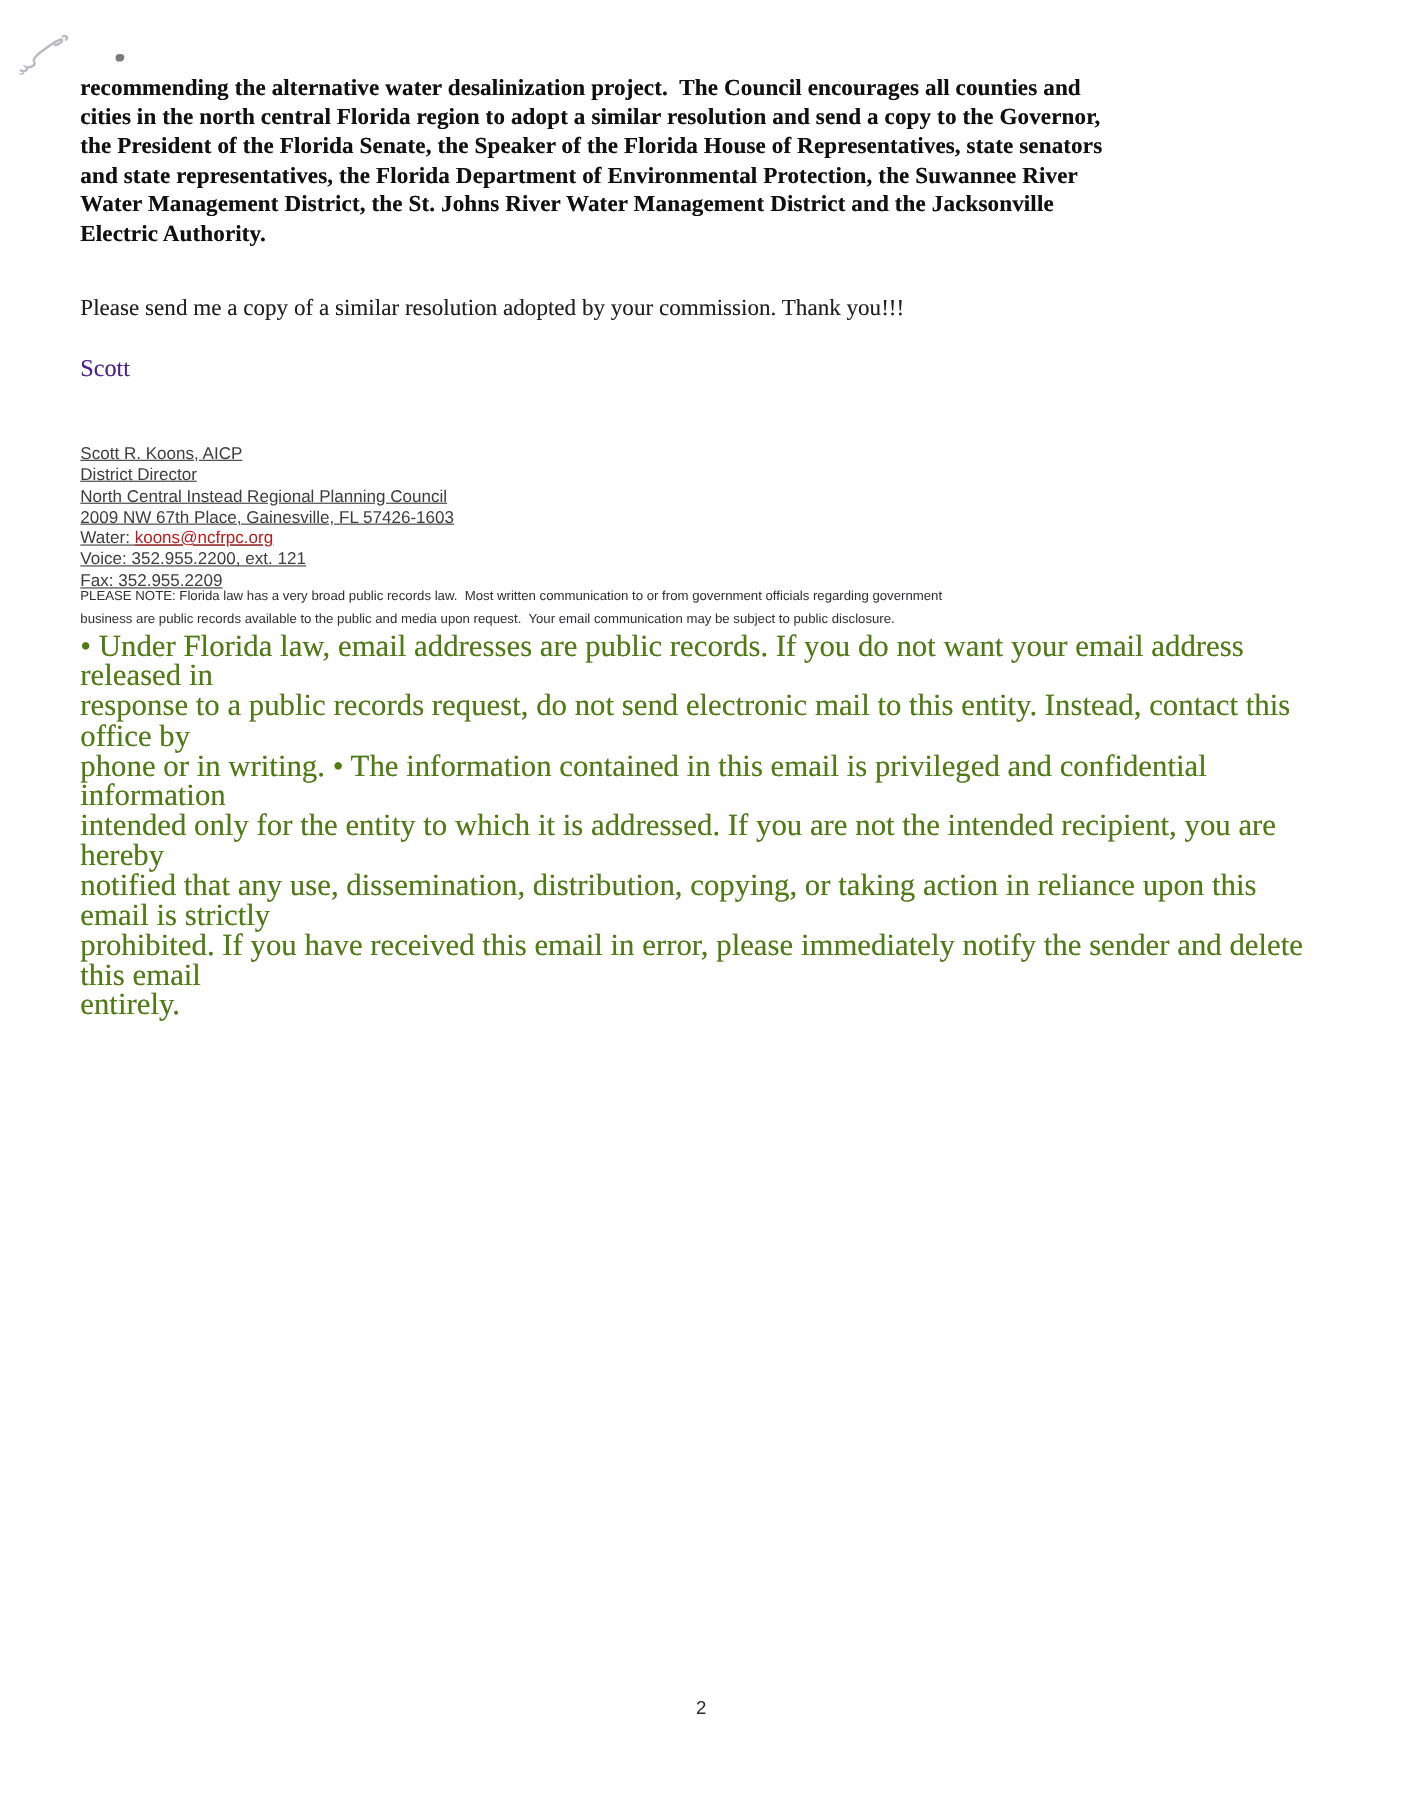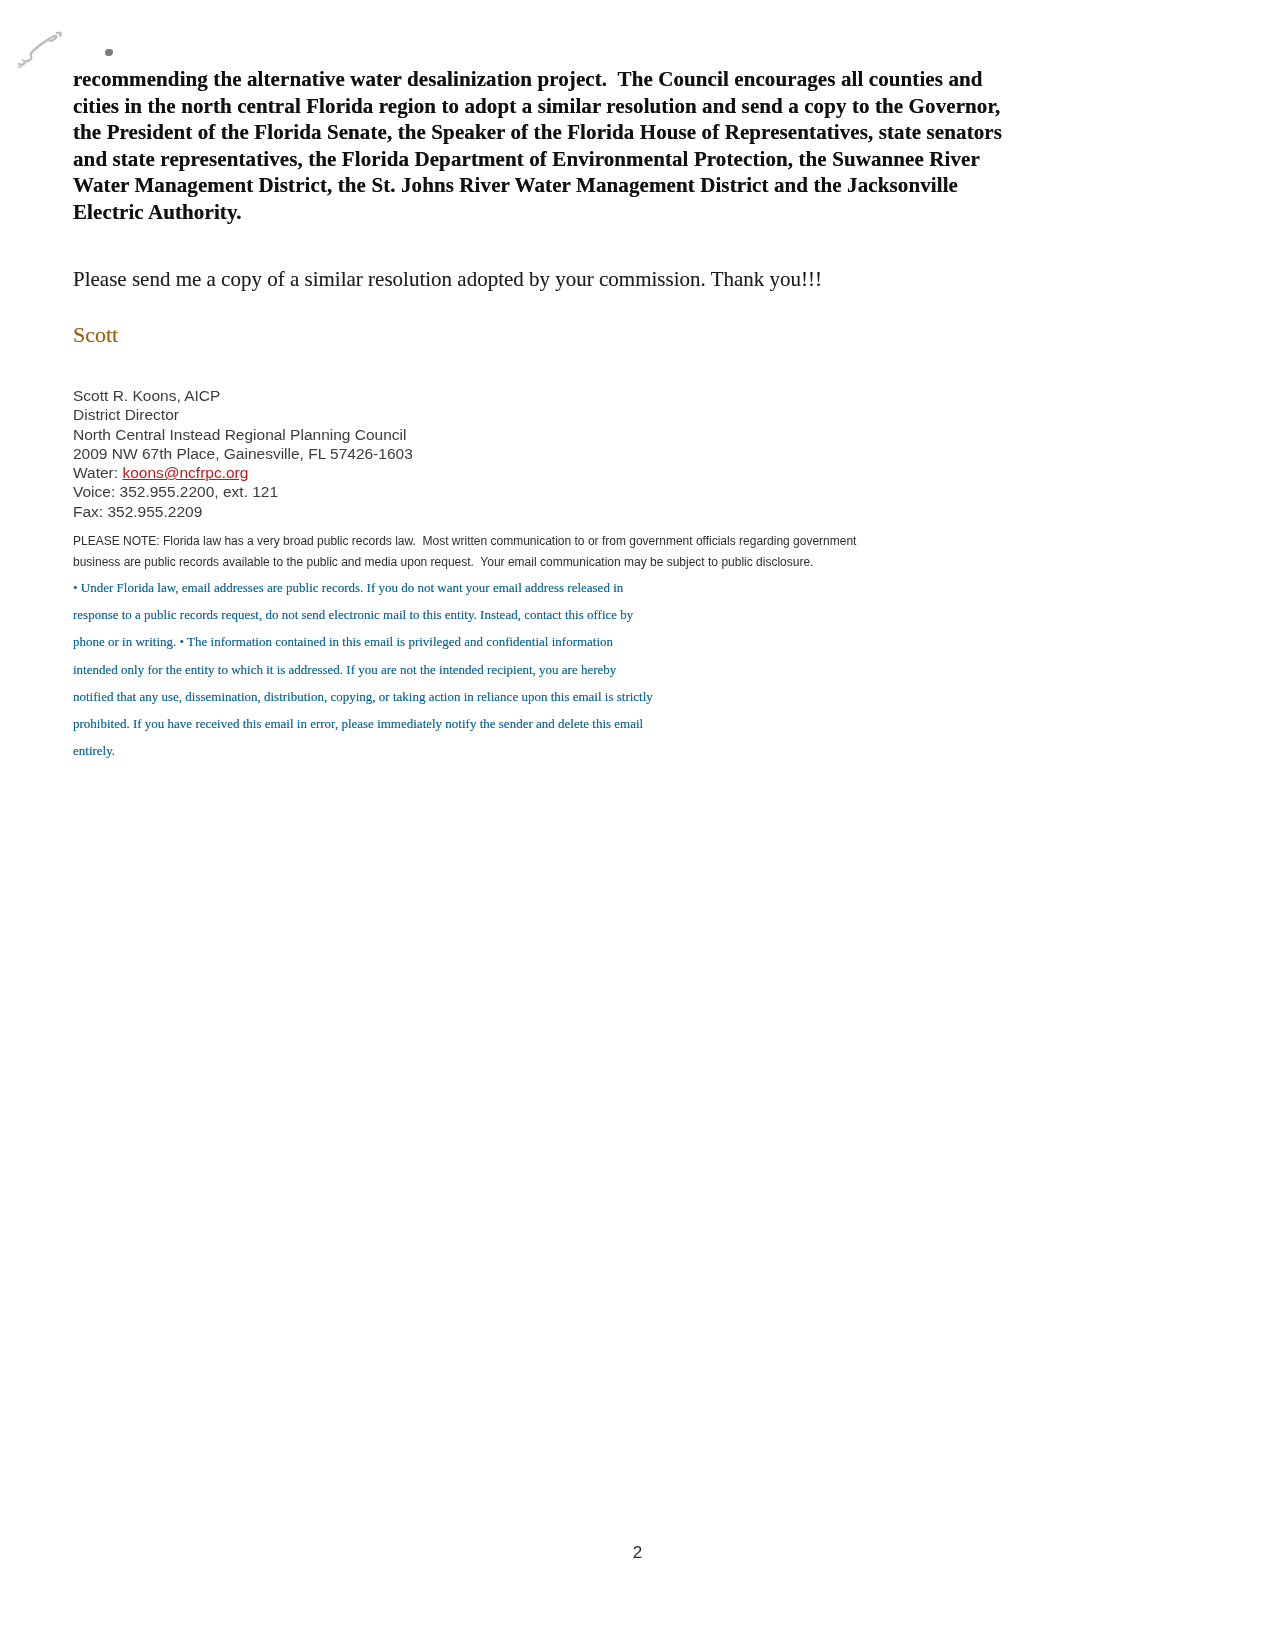--- a/index.html
+++ b/index.html
@@ -37,53 +37,54 @@
     width: 1105px;
     font-size: 21px;
     line-height: 27px;
     color: #1e1e1e;
     text-shadow: 0 0 0.3px rgba(0,0,0,0.35);
   }
   .signoff {
     left: 73px;
     top: 322px;
     font-size: 22px;
-    color: #a16207;
+    color: #4c1d95;
     text-shadow: 0 0 0.3px rgba(0,0,0,0.35);
   }
   .signature {
     left: 73px;
-    top: 386px;
+    top: 403px;
     font-family: "Liberation Sans", sans-serif;
     font-size: 15.5px;
     line-height: 19.3px;
     color: #3c3c3e;
+    text-decoration: underline;
   }
   .signature .line { display: block; }
   .email-link {
     color: #b91c1c;
     text-decoration: underline;
     cursor: pointer;
   }
   .public-records {
     left: 73px;
     top: 531px;
     width: 1105px;
     font-family: "Liberation Sans", sans-serif;
     font-size: 12px;
     line-height: 21.2px;
     color: #2e2e30;
   }
   .disclaimer {
     left: 73px;
     top: 574px;
     width: 1115px;
-    font-size: 13px;
+    font-size: 28px;
     line-height: 27.2px;
-    color: #0369a1;
+    color: #4d7c0f;
     text-shadow: 0 0 0.3px rgba(0,0,0,0.35);
   }
   .page-number {
     left: 0;
     top: 1543px;
     width: 1275px;
     text-align: center;
     font-family: "Liberation Sans", sans-serif;
     font-size: 17px;
     color: #2b2b2d;

